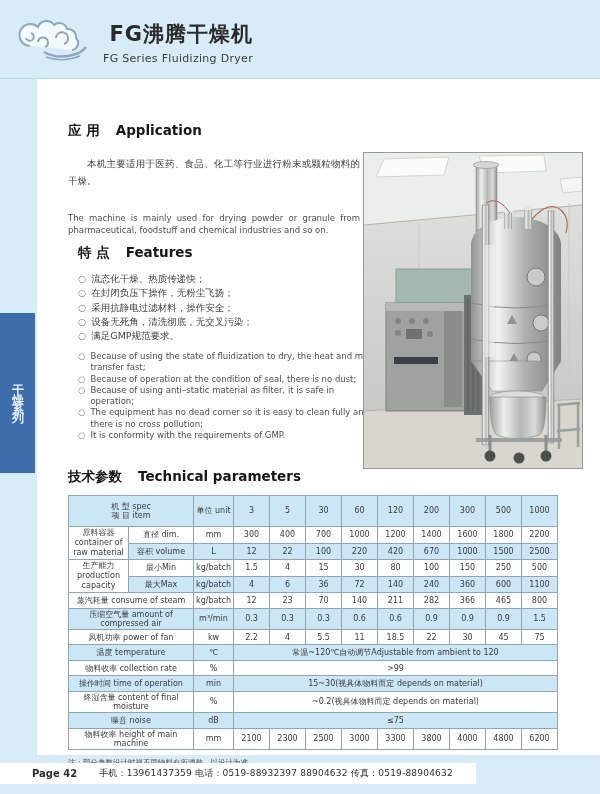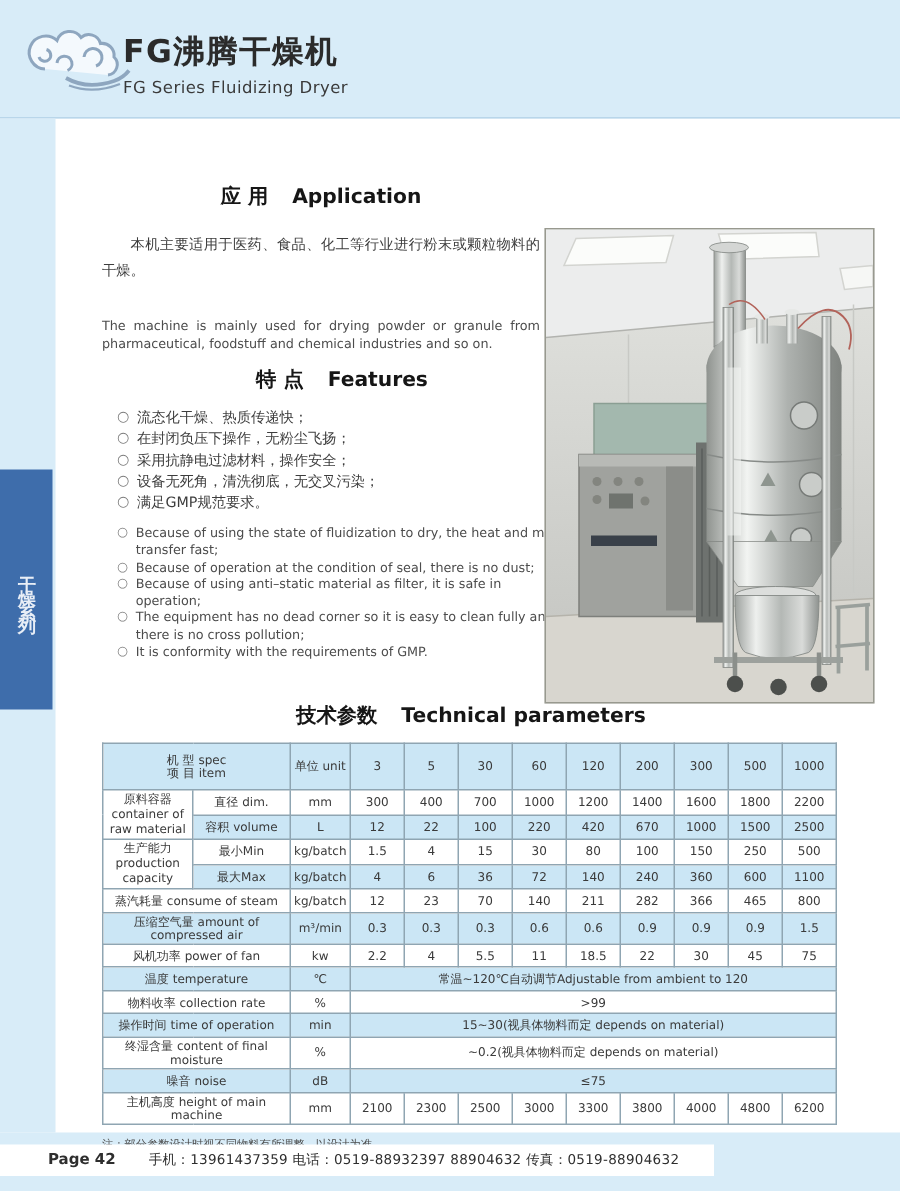--- a/index.html
+++ b/index.html
@@ -10,28 +10,28 @@
     -webkit-font-smoothing:antialiased;
   }
   .abs{position:absolute;}
   
   .top-band{left:0;top:0;width:600px;height:78px;background:#d8ecf8;border-bottom:1px solid #b9d6ea;}
   .left-strip{left:0;top:79px;width:37px;height:676px;background:#d8ecf8;}
   .bottom-band{left:0;top:755px;width:600px;height:39px;background:#d8ecf8;}
   .footer-strip{left:0;top:763px;width:476px;height:21px;background:#ffffff;display:flex;align-items:center;}
   
   .logo{left:16px;top:12px;width:74px;height:56px;}
-  .titles{left:82px;top:20px;}
+  .titles{left:103px;top:20px;text-align:right;}
   .title-cn{font-size:21px;font-weight:bold;color:#2b2b2b;letter-spacing:1px;}
   .title-en{font-size:11px;color:#3a3a3a;margin-top:4px;letter-spacing:.3px;}
   
   .series-tab{left:0;top:313px;width:35px;height:160px;background:#3e6dab;display:flex;align-items:center;justify-content:center;}
   .vtext{writing-mode:vertical-rl;color:#e8eef6;font-size:12px;letter-spacing:9px;font-weight:bold;}
   
-  .sec-head{font-size:13.5px;font-weight:bold;color:#161616;text-align:center;}
+  .sec-head{font-size:13.5px;font-weight:bold;color:#161616;}
   .sec-head .en{margin-left:16px;}
   .app-sec{left:68px;top:122px;width:292px;}
   .app-cn{margin-top:16px;font-size:9.5px;color:#3d3d3d;line-height:1.75;text-align:justify;text-indent:2em;}
   .app-en{margin-top:24px;font-size:8.5px;color:#4c4c4c;line-height:1.4;text-align:justify;}
   .feat-sec{left:78px;top:244px;width:300px;}
   ul.blist{list-style:none;margin:10px 0 0 0;padding:0;}
   ul.blist li{display:flex;gap:5px;color:#3d3d3d;}
   ul.blist.cn li{font-size:9.5px;line-height:1.5;}
   ul.blist.en{margin-top:8px;}
   ul.blist.en li{font-size:8.5px;line-height:1.32;color:#4c4c4c;}
@@ -390,21 +390,21 @@
           <td colspan="2">终湿含量 content of final moisture</td>
           <td>%</td>
           <td colspan="9">~0.2(视具体物料而定 depends on material)</td>
         </tr>
         <tr class="alt">
           <td colspan="2">噪音 noise</td>
           <td>dB</td>
           <td colspan="9">≤75</td>
         </tr>
         <tr>
-          <td colspan="2">主机高度 height of main machine</td>
+          <td colspan="2">物料收率 height of main machine</td>
           <td>mm</td>
           <td>2100</td>
           <td>2300</td>
           <td>2500</td>
           <td>3000</td>
           <td>3300</td>
           <td>3800</td>
           <td>4000</td>
           <td>4800</td>
           <td>6200</td>

